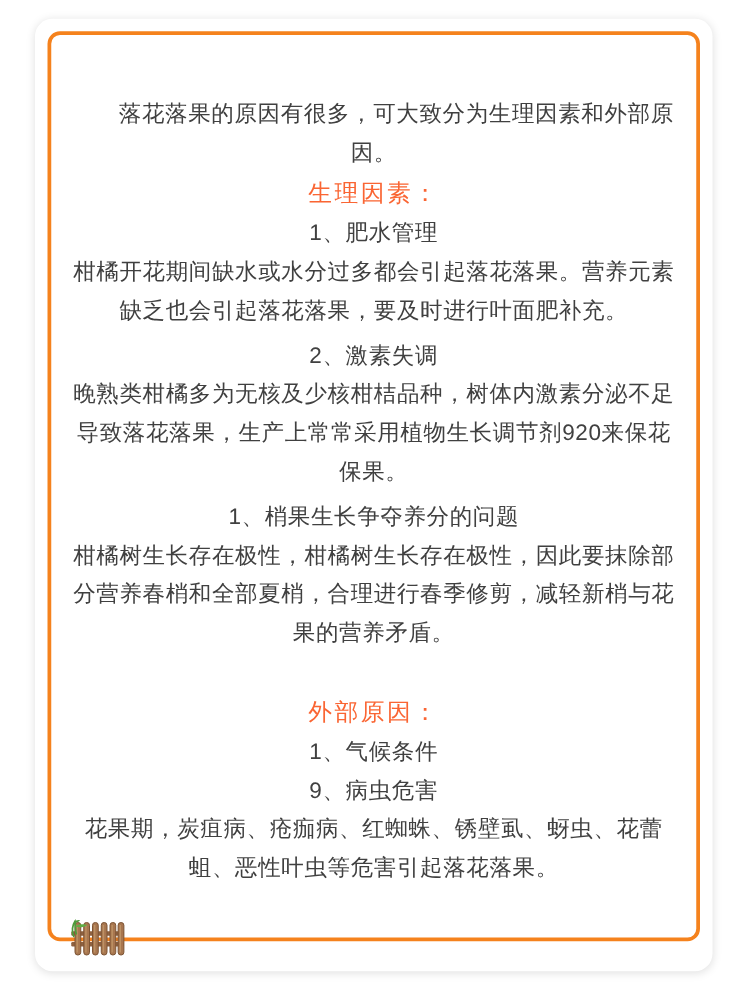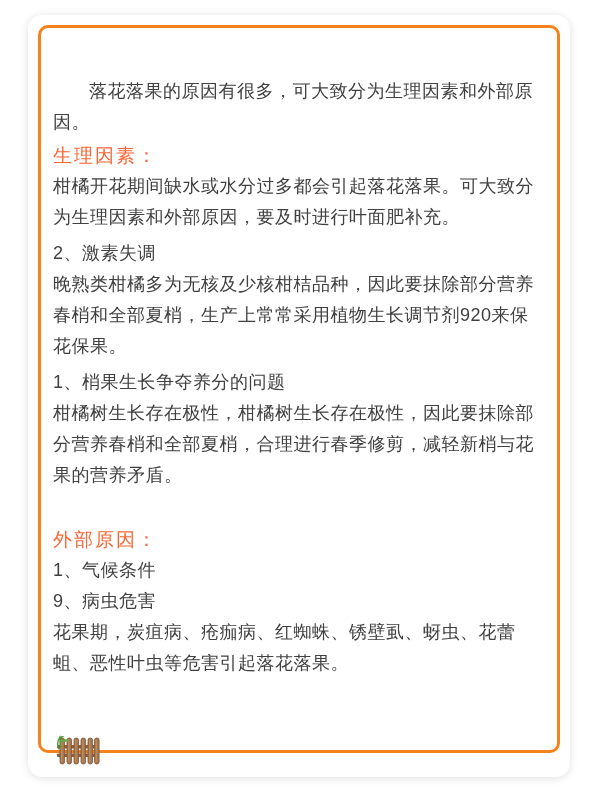--- a/index.html
+++ b/index.html
@@ -22,20 +22,21 @@
     background:#ffffff;
     border-radius:14px;
     box-shadow:0 1px 8px rgba(0,0,0,0.13);
   }
   .frame{
     position:absolute;
     left:10px;top:10px;right:10px;bottom:24px;
     border:3px solid var(--accent-border);
     border-radius:10px;
     padding:48px 12px 0 12px;
+    text-align:center;
   }
   .doc p,.doc h2{
     margin:0;
     font-size:18px;
     line-height:31px;
     color:var(--body-text);
     font-weight:400;
     letter-spacing:0.5px;
   }
   .intro{
@@ -65,24 +66,25 @@
 </head>
 <body>
 
 <div class="card">
   <div class="frame doc">
 
     <p class="intro">落花落果的原因有很多，可大致分为生理因素和外部原因。</p>
 
     <h2 class="sec-heading">生理因素：</h2>
 
-    <p class="item-body">柑橘开花期间缺水或水分过多都会引起落花落果。可大致分为生理因素和外部原因，要及时进行叶面肥补充。</p>
+    <p class="item-title">1、肥水管理</p>
+    <p class="item-body">柑橘开花期间缺水或水分过多都会引起落花落果。营养元素缺乏也会引起落花落果，要及时进行叶面肥补充。</p>
 
     <p class="item-title">2、激素失调</p>
-    <p class="item-body">晚熟类柑橘多为无核及少核柑桔品种，因此要抹除部分营养春梢和全部夏梢，生产上常常采用植物生长调节剂920来保花保果。</p>
+    <p class="item-body">晚熟类柑橘多为无核及少核柑桔品种，树体内激素分泌不足导致落花落果，生产上常常采用植物生长调节剂920来保花保果。</p>
 
     <p class="item-title">1、梢果生长争夺养分的问题</p>
     <p class="item-body">柑橘树生长存在极性，柑橘树生长存在极性，因此要抹除部分营养春梢和全部夏梢，合理进行春季修剪，减轻新梢与花果的营养矛盾。</p>
 
     <h2 class="sec-heading second">外部原因：</h2>
 
     <p class="item-title">1、气候条件</p>
 
     <p class="item-title">9、病虫危害</p>
     <p class="item-body">花果期，炭疽病、疮痂病、红蜘蛛、锈壁虱、蚜虫、花蕾蛆、恶性叶虫等危害引起落花落果。</p>

